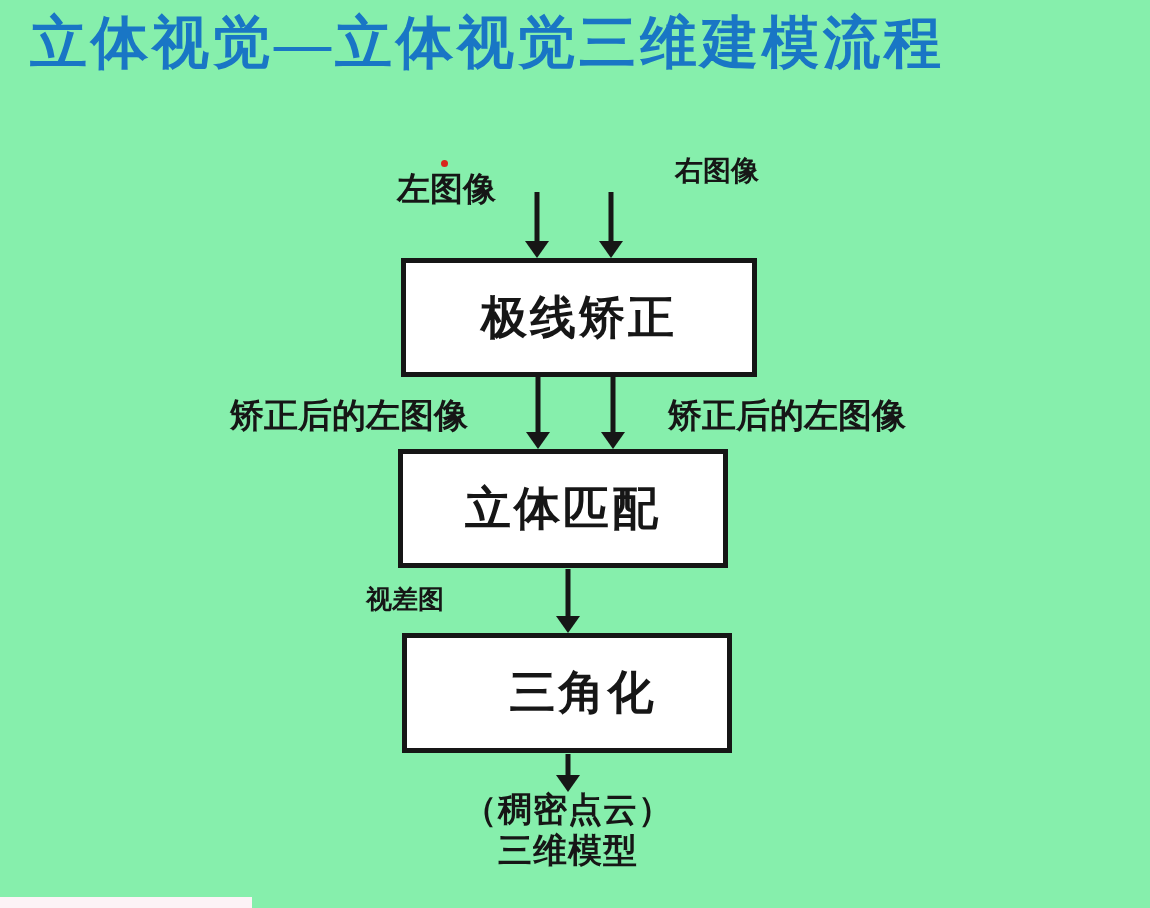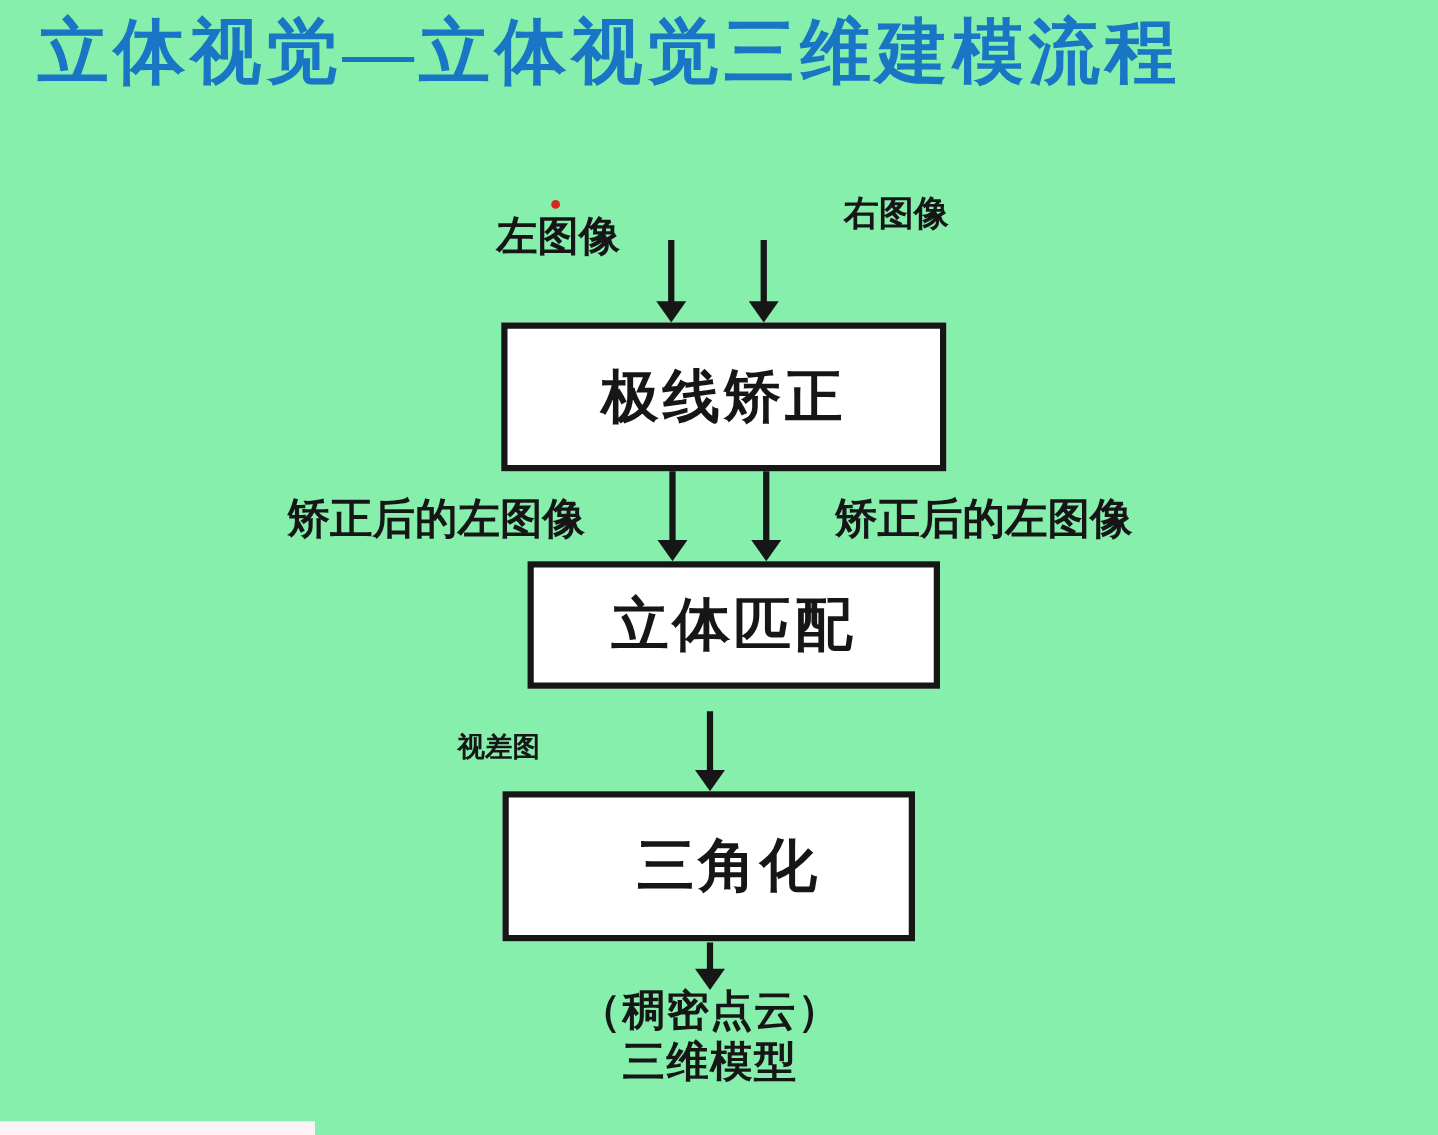--- a/index.html
+++ b/index.html
@@ -77,30 +77,30 @@
     <span class="head"></span>
   </div>
   <div class="arrow" style="left:601px;top:377px;height:72px;">
     <span class="shaft" style="height:56px;"></span>
     <span class="head"></span>
   </div>
 
   <div class="flow-label" style="left:230px;top:398px;font-size:34px;">矫正后的左图像</div>
   <div class="flow-label" style="left:668px;top:398px;font-size:34px;">矫正后的左图像</div>
 
-  <div class="node" style="left:422px;top:449px;width:330px;height:102px;font-size:46px;">
+  <div class="node" style="left:398px;top:449px;width:330px;height:119px;font-size:46px;">
     <span>立体匹配</span>
   </div>
 
   <div class="arrow" style="left:556px;top:569px;height:64px;">
     <span class="shaft" style="height:48px;"></span>
     <span class="head"></span>
   </div>
 
-  <div class="flow-label" style="left:366px;top:586px;font-size:22px;">视差图</div>
+  <div class="flow-label" style="left:366px;top:586px;font-size:26px;">视差图</div>
 
   <div class="node" style="left:402px;top:633px;width:330px;height:120px;font-size:46px;padding-left:32px;">
     <span>三角化</span>
   </div>
 
   <div class="arrow" style="left:556px;top:754px;height:38px;">
     <span class="shaft" style="height:22px;"></span>
     <span class="head"></span>
   </div>
 

